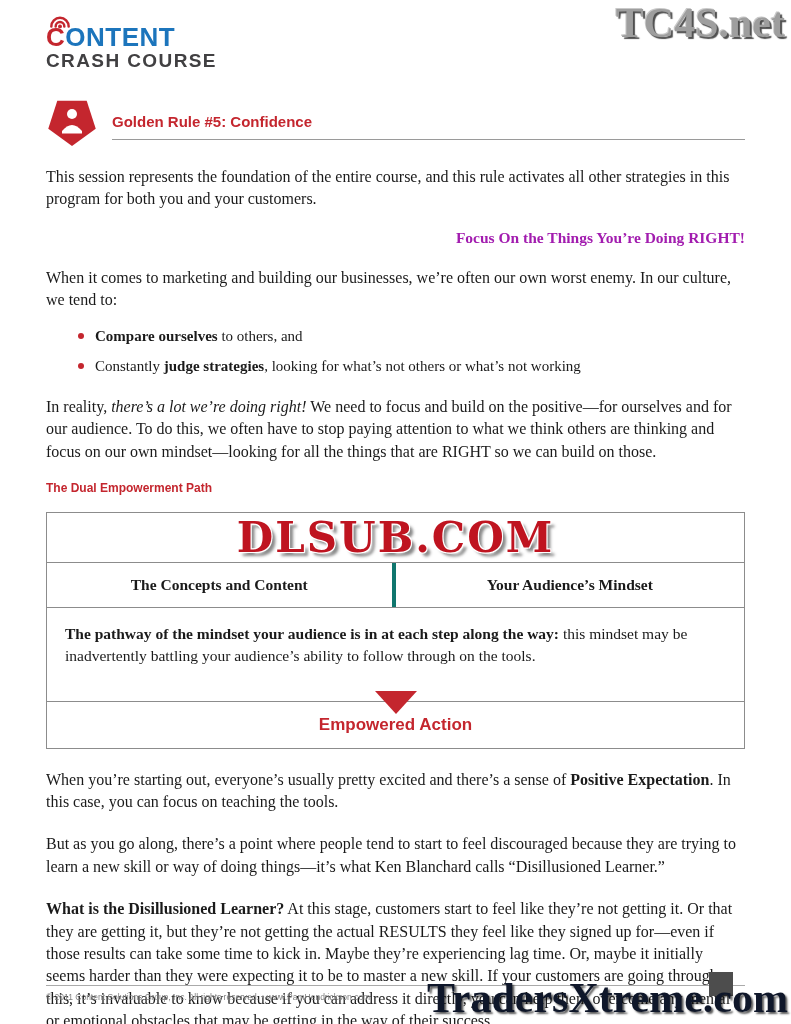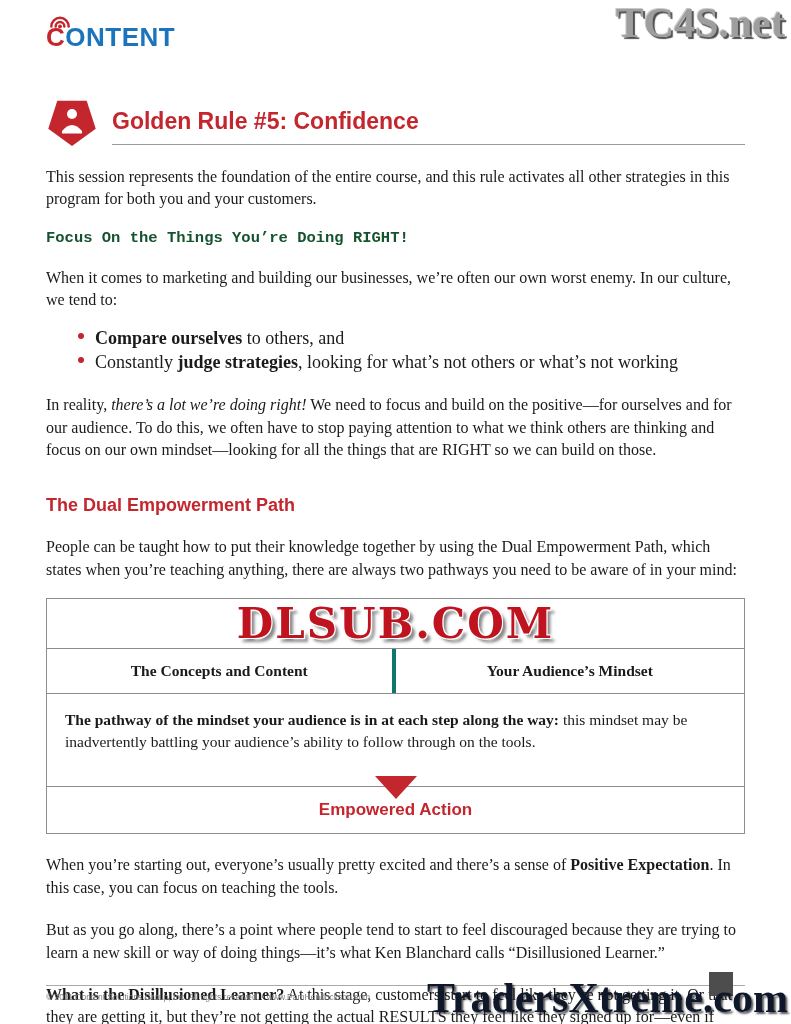--- a/index.html
+++ b/index.html
@@ -37,40 +37,40 @@
   .logo-line1 { font-size:26px; font-weight:bold; letter-spacing:.5px; line-height:1.05; }
   .logo-line1 .c { color:#c4262e; }
   .logo-line1 .rest { color:#1c75bc; }
   .logo-line2 { font-size:19px; font-weight:bold; color:#414042; letter-spacing:1.4px; line-height:1.05; }
   
   .rule-header { display:flex; align-items:center; margin:96px 46px 0 46px; }
   .rule-icon { width:52px; height:50px; flex:0 0 auto; }
   .title-wrap { flex:1; margin-left:14px; border-bottom:1.5px solid #9a9a9a; padding-bottom:9px; margin-top:10px; }
   .page-title {
     font-family:"Liberation Sans", sans-serif; font-weight:bold;
-    font-size:23px; color:#c4262e;
+    font-size:15px; color:#c4262e;
   }
   
   .content { padding:0 46px; }
   p.body { font-size:16px; line-height:1.4; margin-top:20px; }
   .focus-heading {
-    text-align:left; margin-top:18px;
-    font-family:Liberation Mono, monospace; font-weight:bold;
-    font-size:15.5px; color:#14532d;
+    text-align:right; margin-top:18px;
+    font-family:Liberation Serif, serif; font-weight:bold;
+    font-size:15.5px; color:#a21caf;
   }
   ul.bullets { list-style:none; margin-top:14px; padding-left:32px; }
-  ul.bullets li { position:relative; padding-left:17px; font-size:18px; line-height:1.35; }
+  ul.bullets li { position:relative; padding-left:17px; margin-top:10px; font-size:15px; line-height:1.35; }
   ul.bullets li .dot {
     position:absolute; left:0; top:7px; width:6px; height:6px;
     border-radius:50%; background:#c4262e;
   }
   h2.section-heading {
-    margin-top:34px;
+    margin-top:18px;
     font-family:"Liberation Sans", sans-serif; font-weight:bold;
-    font-size:18px; color:#c4262e;
+    font-size:12px; color:#c4262e;
   }
   
   .dep-table { position:relative; margin-top:17px; border:1px solid #8c8c8c; }
   .dep-wm-row { position:relative; height:50px; border-bottom:1px solid #8c8c8c; }
   .dep-row { display:flex; }
   .dep-head { border-bottom:1px solid #8c8c8c; }
   .dep-cell { flex:1 1 50%; }
   .dep-cell.first { border-right:4px solid #0f766e; }
   .dep-head .dep-cell {
     text-align:center; font-weight:bold; font-size:15.5px; padding:13px 8px;
@@ -110,20 +110,21 @@
   <div class="wm-top-right">TC4S.net</div>
   <div class="wm-bottom-right">TradersXtreme.com</div>
 
   <div class="logo">
     <svg class="arcs" viewBox="0 0 24 14">
       <path d="M4 12 A 8 8 0 0 1 20 12" stroke="#c4262e" stroke-width="2.3" fill="none" stroke-linecap="round"></path>
       <path d="M8 12 A 4 4 0 0 1 16 12" stroke="#c4262e" stroke-width="2.3" fill="none" stroke-linecap="round"></path>
       <circle cx="12" cy="12" r="1.8" fill="#c4262e"></circle>
     </svg>
     <div class="logo-line1"><span class="c">C</span><span class="rest">ONTENT</span></div>
+    <div class="logo-line2">CRASH COURSE</div>
   </div>
 
   <div class="rule-header">
     <svg class="rule-icon" viewBox="0 0 100 100">
       <polygon points="50,100 2.5,65.5 20.6,9.6 79.4,9.6 97.5,65.5" fill="#c4262e"></polygon>
       <circle cx="50" cy="36" r="10" fill="#ffffff"></circle>
       <path d="M30 70 Q50 46 70 70 L70 75 L30 75 Z" fill="#ffffff"></path>
     </svg>
     <div class="title-wrap">
       <div class="page-title">Golden Rule #5: Confidence</div>
@@ -140,21 +141,20 @@
 
     <ul class="bullets">
       <li><span class="dot"></span><span><b>Compare ourselves</b><span> to others, and</span></span></li>
       <li><span class="dot"></span><span><span>Constantly </span><b>judge strategies</b><span>, looking for what’s not others or what’s not working</span></span></li>
     </ul>
 
     <p class="body"><span>In reality, </span><i>there’s a lot we’re doing right!</i><span> We need to focus and build on the positive—for ourselves and for our audience. To do this, we often have to stop paying attention to what we think others are thinking and focus on our own mindset—looking for all the things that are RIGHT so we can build on those.</span></p>
 
     <h2 class="section-heading">The Dual Empowerment Path</h2>
 
-    <p class="body">People can be taught how to put their knowledge together by using the Dual Empowerment Path, which states when you’re teaching anything, there are always two pathways you need to be aware of in your mind:</p>
 
     <div class="dep-table">
       <div class="dep-wm-row">
         <div class="wm-table">DLSUB.COM</div>
       </div>
       <div class="dep-row dep-head">
         <div class="dep-cell first">The Concepts and Content</div>
         <div class="dep-cell">Your Audience’s Mindset</div>
       </div>
       <div class="dep-row dep-bodyrow">

